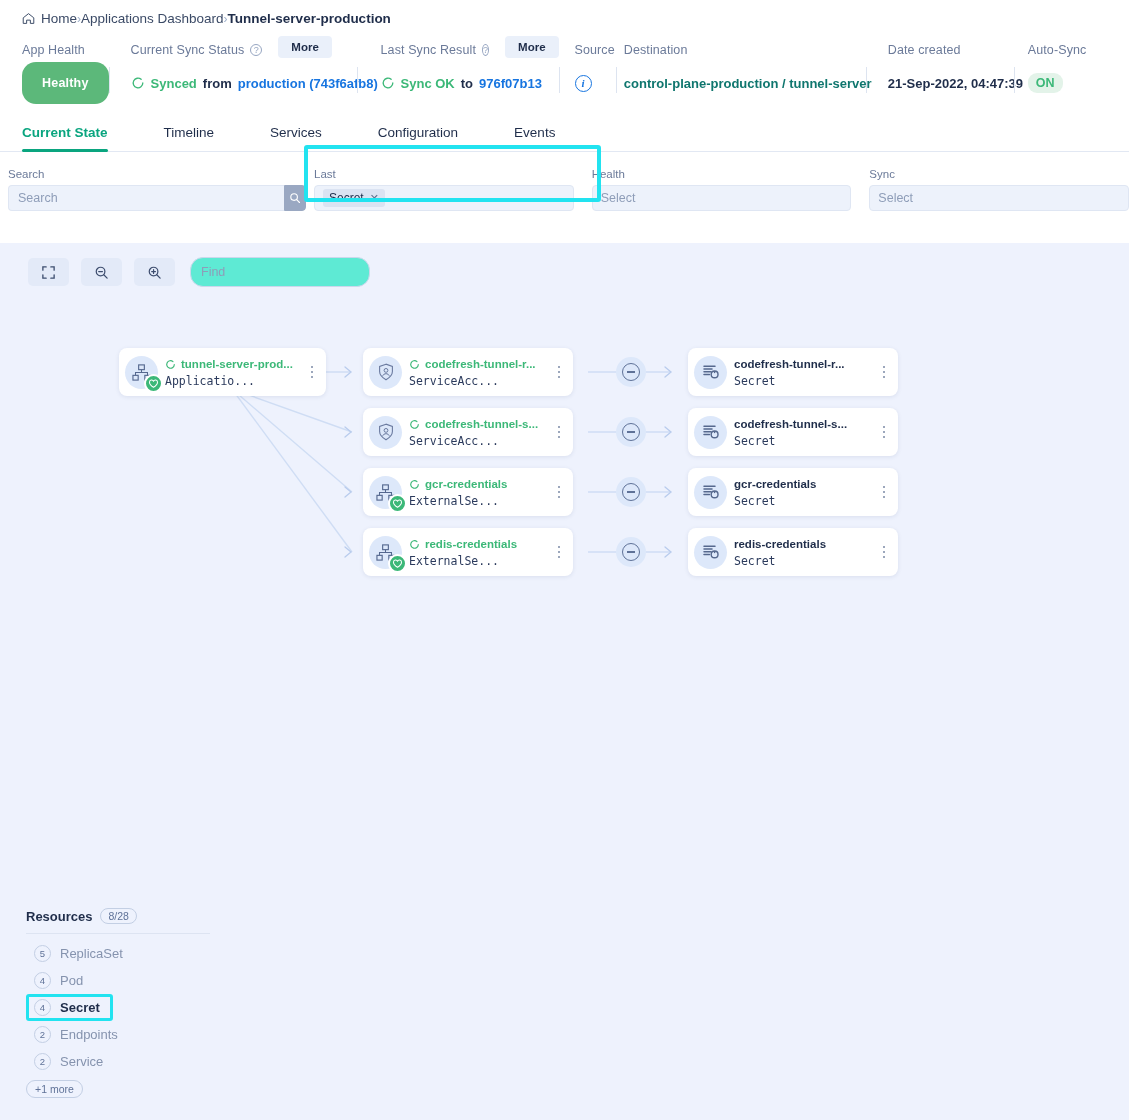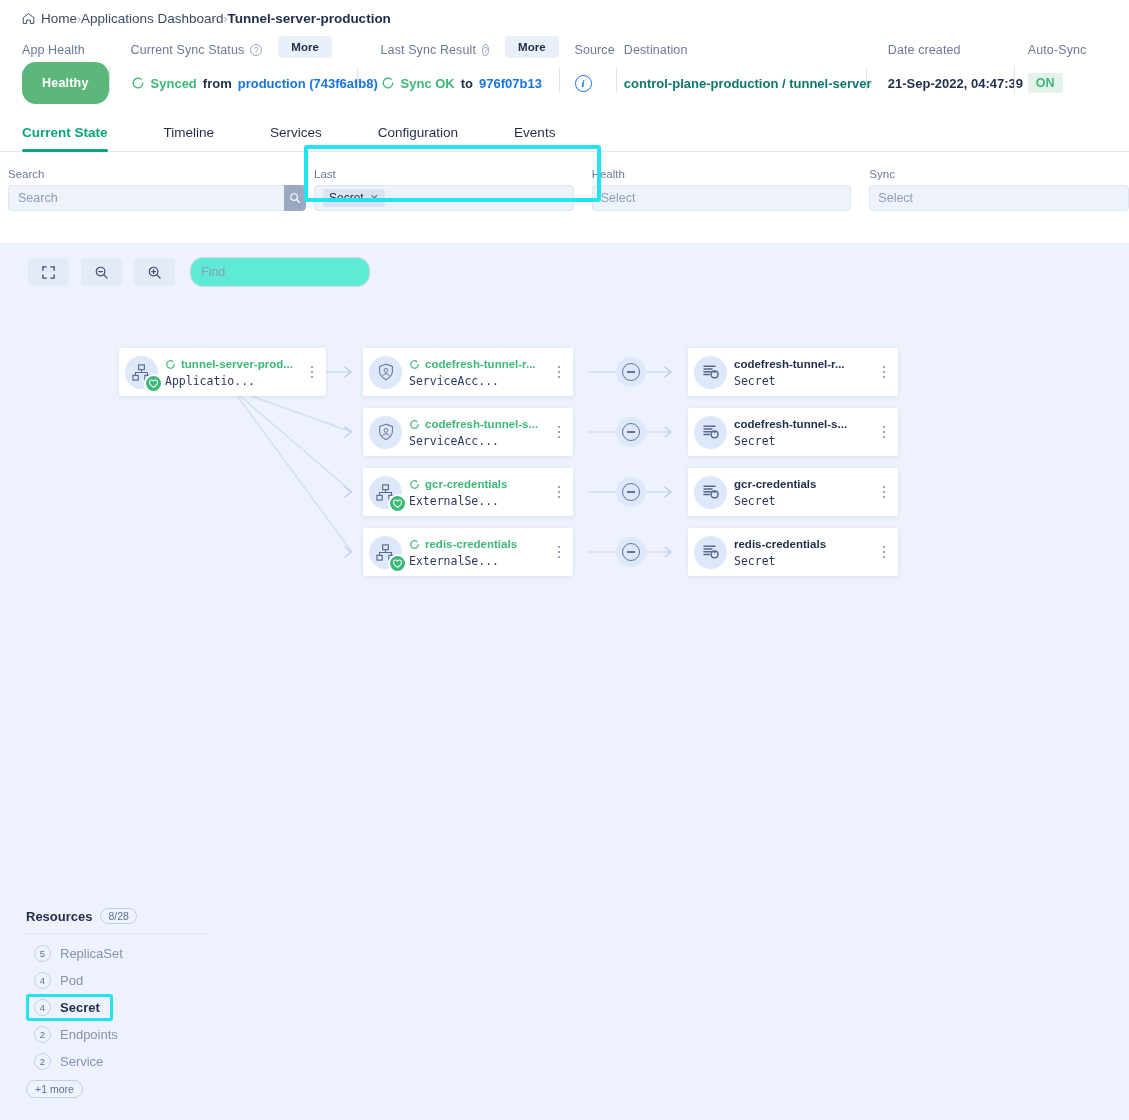--- a/index.html
+++ b/index.html
@@ -46,21 +46,21 @@
     border-radius:4px; padding:5px 13px; border:none; cursor:pointer;
     margin-left:10px; position:relative; top:-3px;
   }
   .sync-row { display:flex; align-items:center; gap:6px; font-size:13px; }
   .spin-icon { width:14px; height:14px; flex:0 0 14px; }
   .txt-green { color:#3cb878; font-weight:700; }
   .txt-dark { color:#1f2d4a; font-weight:600; }
   .txt-blue { color:#1775e0; font-weight:600; }
   .txt-blue-link { color:#0f766e; font-weight:600; cursor:pointer; font-size:13px;}
   .date-txt { color:#1f2d4a; font-size:13px; font-weight:600; }
-  .auto-on { background:#e3f3e9; color:#3cb878; font-size:12.5px; font-weight:600; padding:3px 8px; border-radius:3px;}
+  .auto-on { background:#e3f3e9; color:#3cb878; font-size:12.5px; font-weight:600; padding:3px 8px; border-radius:9px;}
   .i-circle {
     width:17px;height:17px;border-radius:50%;border:1.4px solid #1775e0;color:#1775e0;
     font-size:11px;line-height:15px;text-align:center;font-family:"Liberation Serif",serif;font-style:italic;font-weight:700;
   }
 
   
   .tabs { display:flex; padding: 0 22px; margin-top:22px; border-bottom:1px solid #e2e8f3; position:relative; z-index:1;}
   .tab {
     font-size:13.5px; color:#1f2d4a; padding: 8px 0 11px 0; margin-right:56px;
     cursor:pointer; position:relative; white-space:nowrap;
@@ -117,21 +117,21 @@
   }
   .find-wrap input {
     flex:1; border:none; background:transparent; outline:none;
     font-size:12.5px; color:#1f2d4a; font-family:"Liberation Sans", sans-serif;
   }
   .find-wrap input::placeholder { color:#8e9db8; }
 
   
   .graph { position:relative; width:1129px; height:330px; margin-top:24px; }
   .node {
-    position:absolute; background:#fff; border-radius:2px;
+    position:absolute; background:#fff; border-radius:8px;
     box-shadow:0 1px 4px rgba(40,62,110,.10);
     display:flex; align-items:center; padding:0 8px 0 6px;
   }
   .node-ico {
     width:33px; height:33px; border-radius:50%; background:#dde8fa;
     display:flex; align-items:center; justify-content:center; flex:0 0 33px;
     position:relative; margin-right:7px;
   }
   .health-badge {
     position:absolute; right:-5px; bottom:-4px; width:19px; height:19px;

